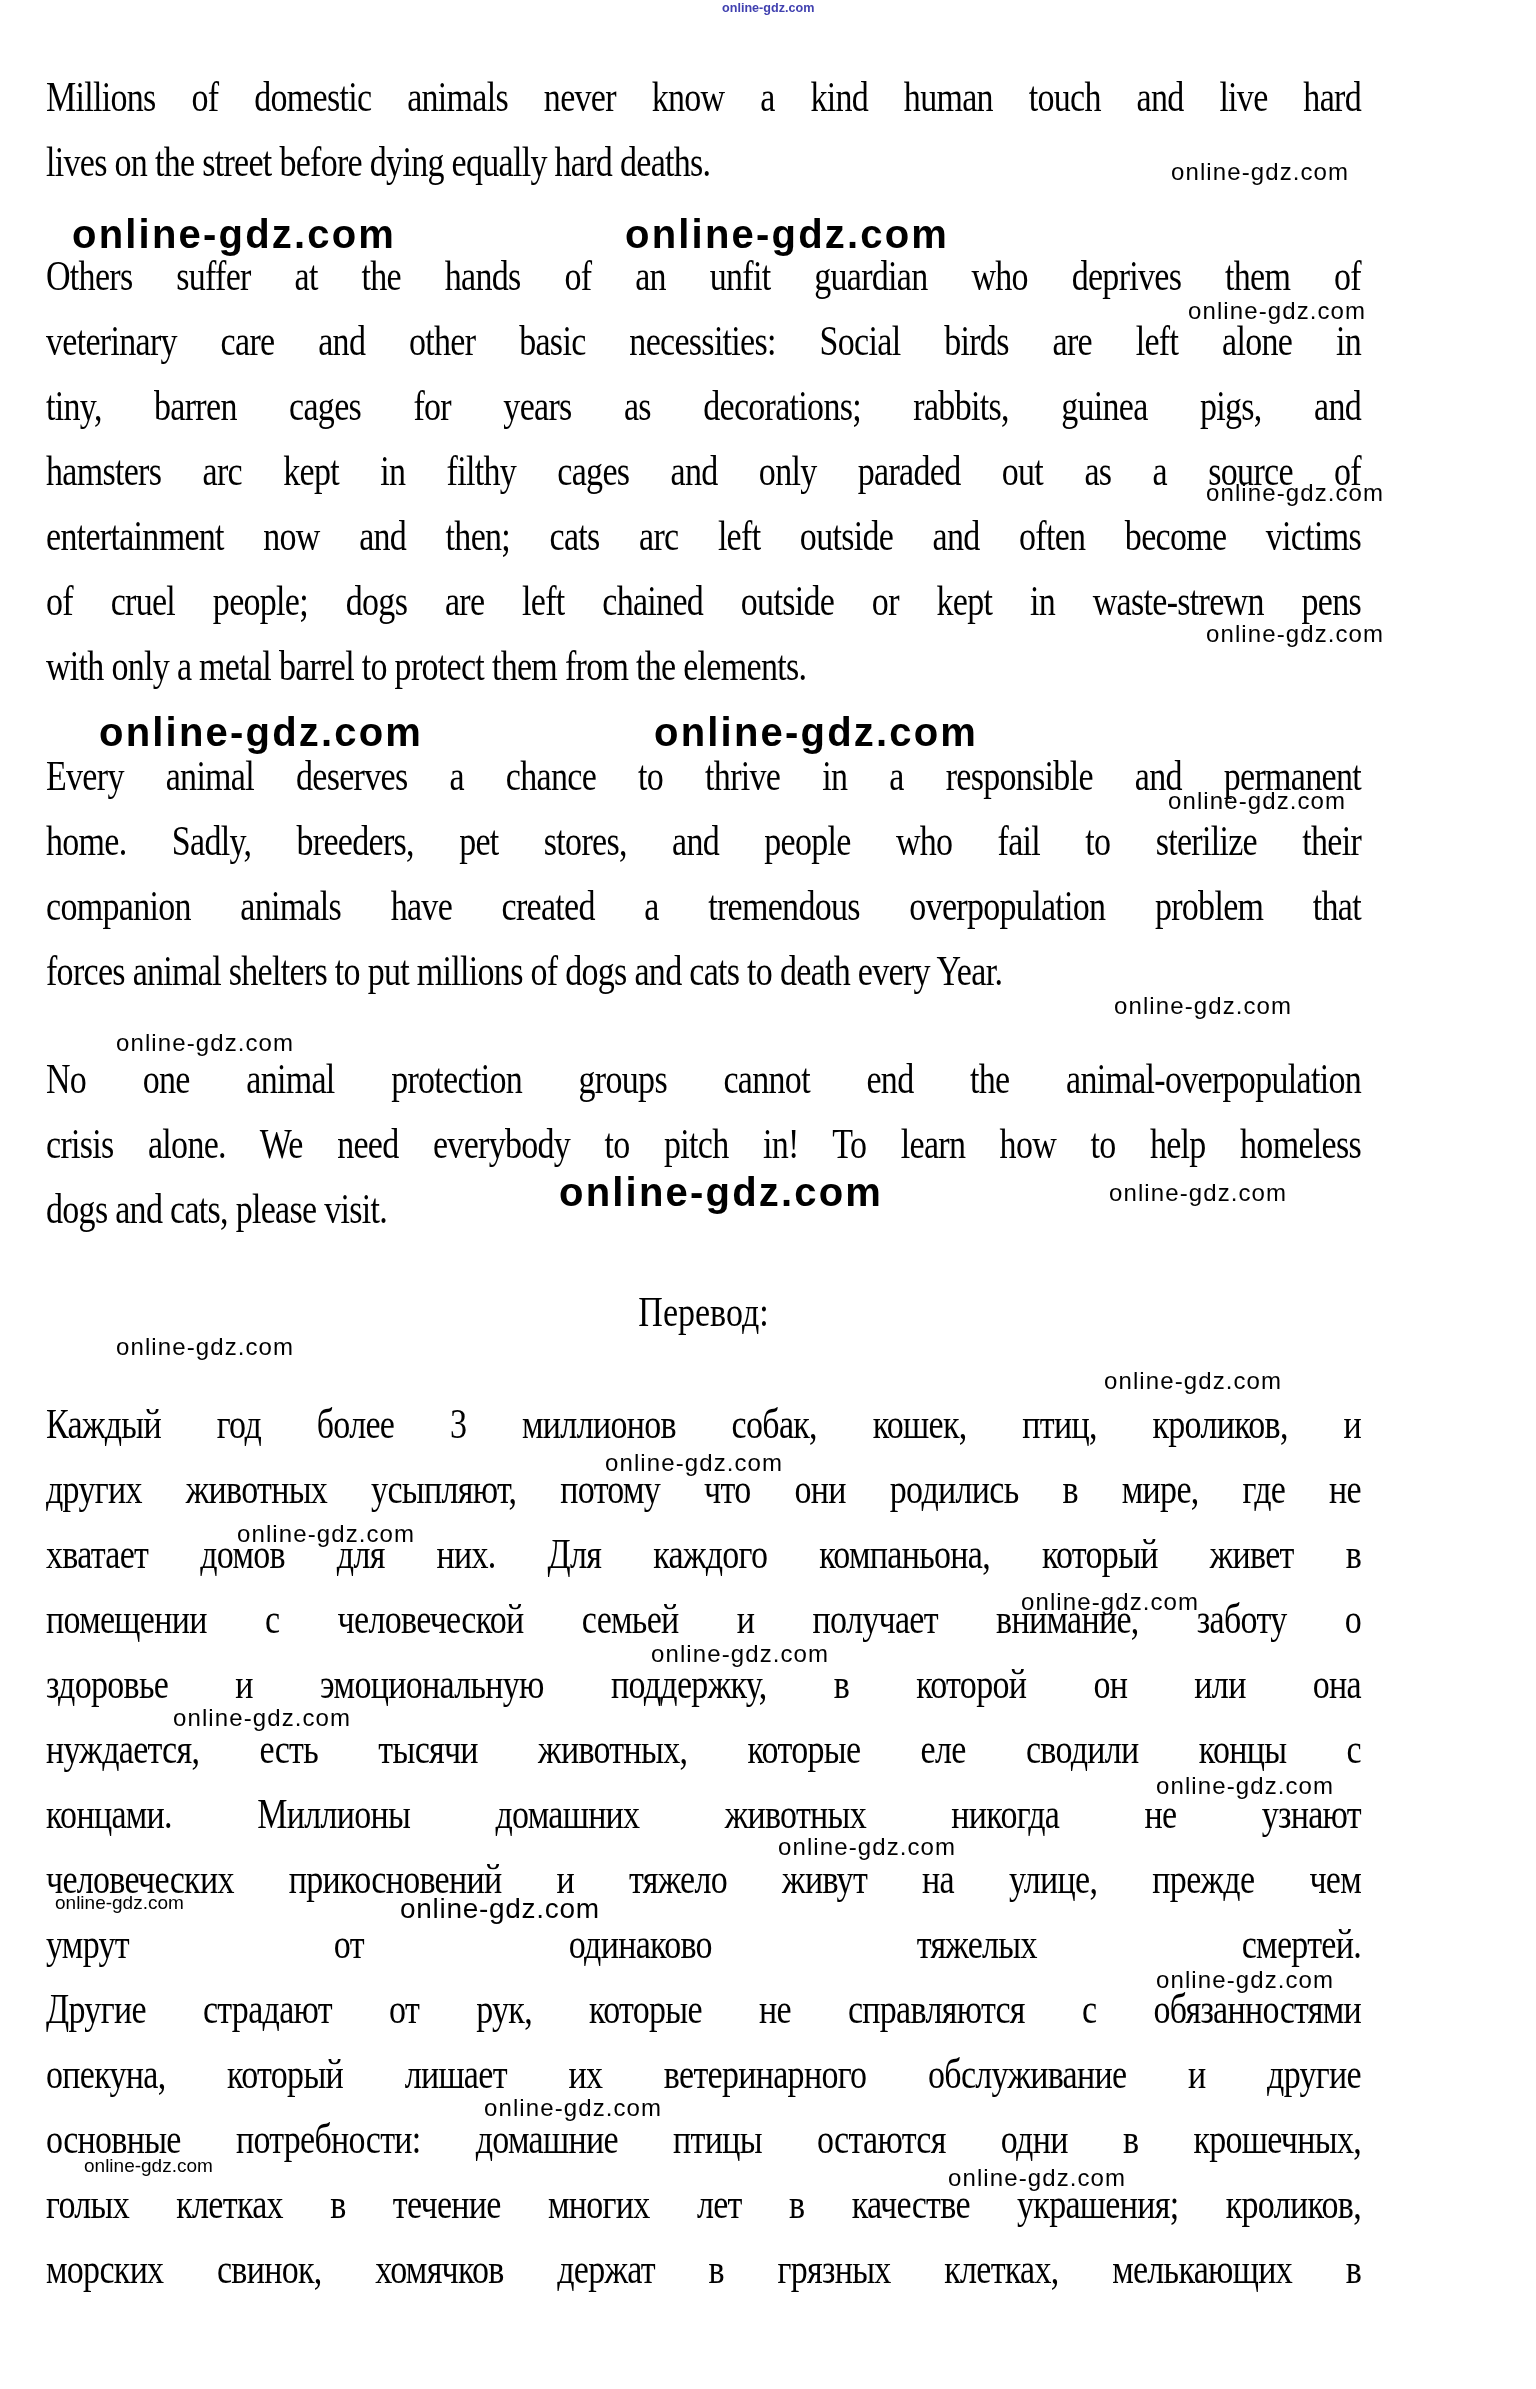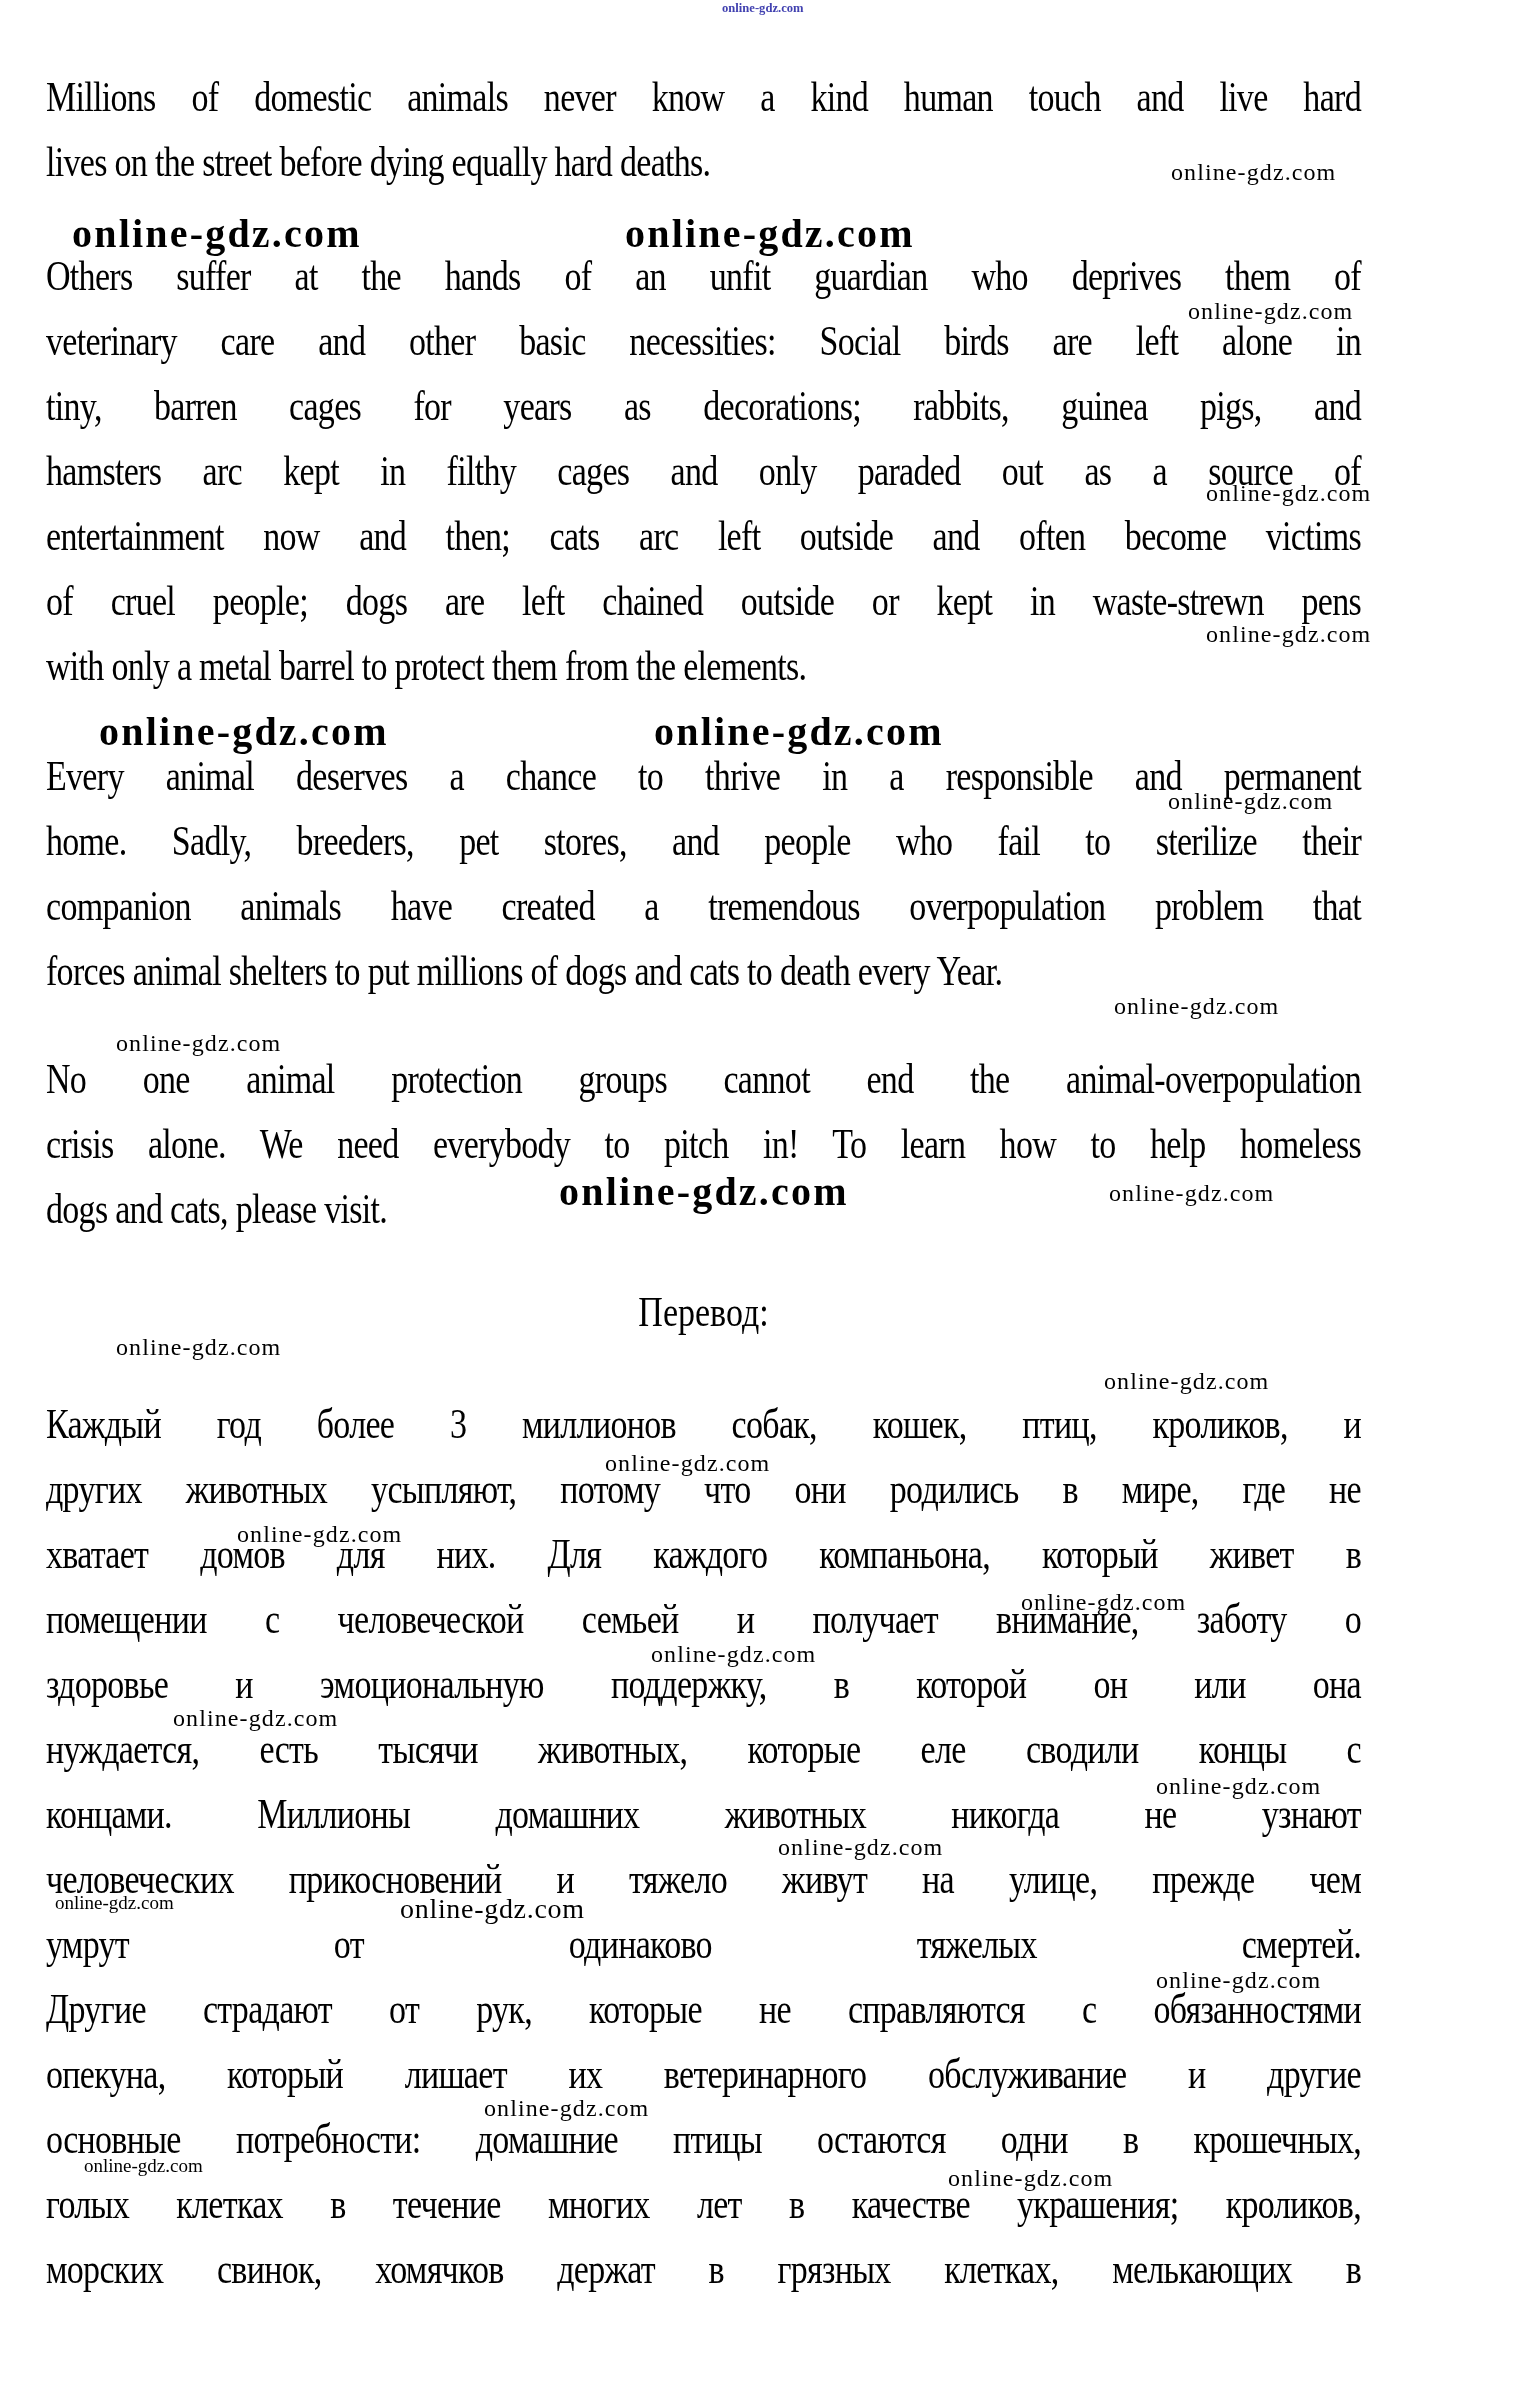--- a/index.html
+++ b/index.html
@@ -34,21 +34,21 @@
     font-family: "Liberation Serif", serif;
     font-size: 34px;
     line-height: 52px;
     text-align: center;
     transform: scaleY(1.25);
     transform-origin: 0 0;
   }
   
   .wm {
     position: absolute;
-    font-family: Liberation Serif, serif;
+    font-family: Liberation Sans, sans-serif;
     color: #000;
     white-space: nowrap;
     line-height: 1;
   }
   .wm-xs { font-size: 12.6px; font-weight: bold; color: #4141b0; }
   .wm-s  { font-size: 19px; }
   .wm-m  { font-size: 24px; letter-spacing: 1.1px; }
   .wm-b  { font-size: 28px; letter-spacing: 0.7px; }
   .wm-l  { font-size: 40px; font-weight: bold; letter-spacing: 2.2px; }
 </style>

